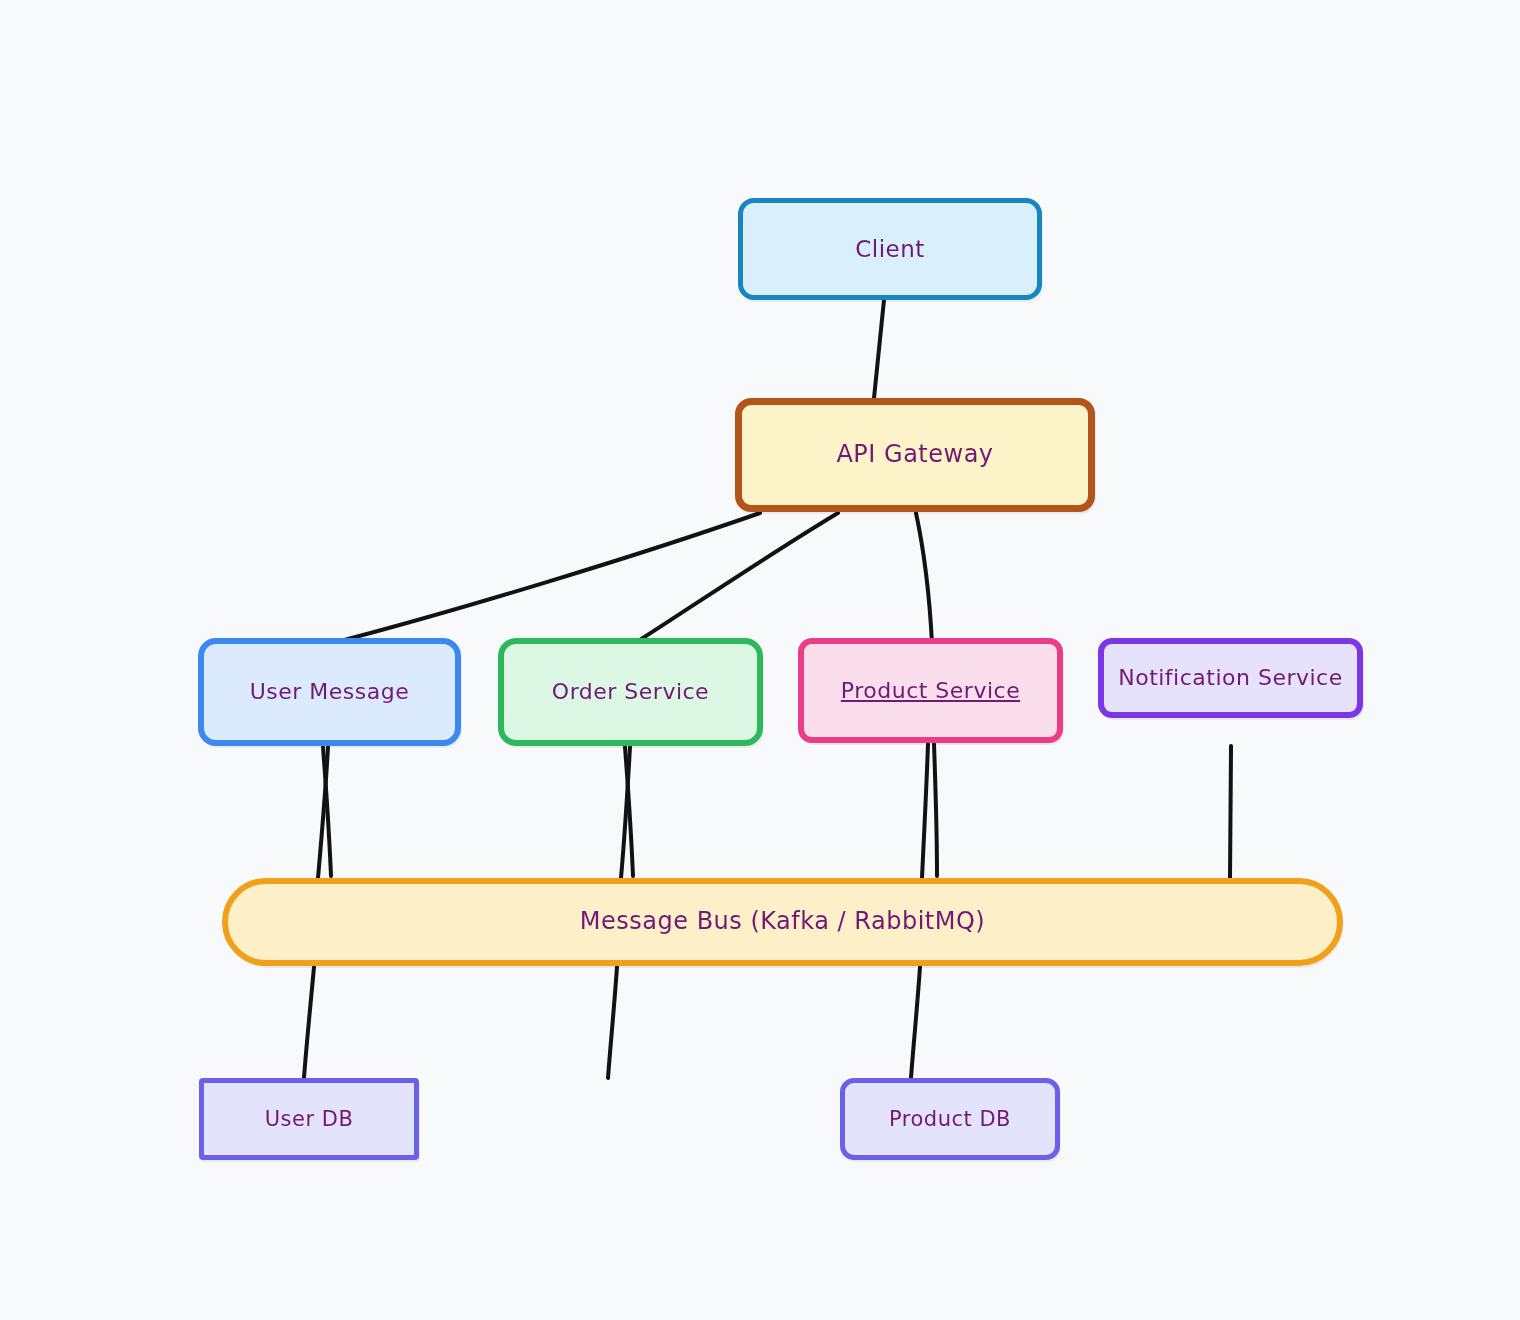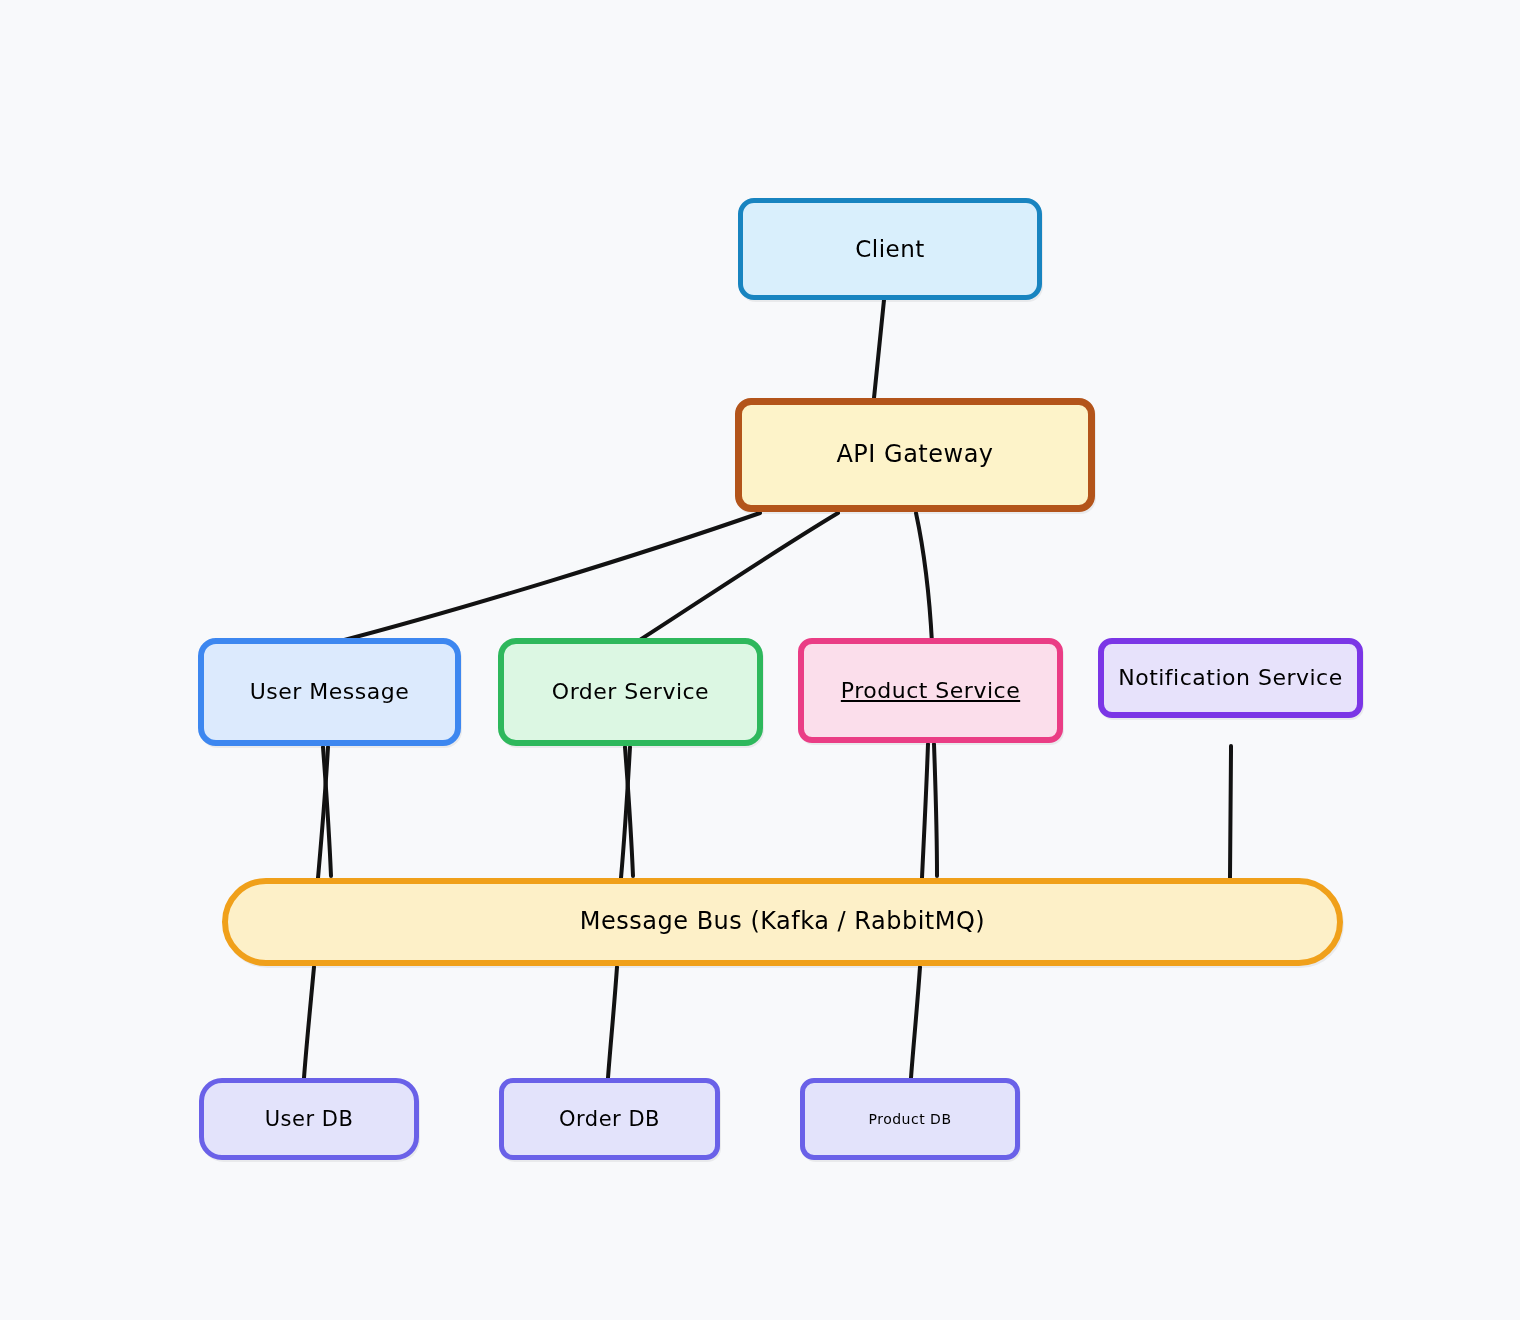--- a/index.html
+++ b/index.html
@@ -28,21 +28,21 @@
   }
   .node {
     position: absolute;
     box-sizing: border-box;
     display: flex;
     align-items: center;
     justify-content: center;
     text-align: center;
     border-style: solid;
     font-family: "DejaVu Sans", sans-serif;
-    color: #000000;
+    color: #701a75;
     letter-spacing: 0.5px;
     z-index: 2;
     
     box-shadow: 1.5px 2.5px 0 -0.5px rgba(0,0,0,0.06);
   }
   .node-label {
     display: block;
     width: 100%;
     padding: 0 10px;
     box-sizing: border-box;
@@ -99,36 +99,36 @@
     border-width: 6px; border-color: #f0a01a;
     background: #fdf0c8;
     border-radius: 46px;
     font-size: 24px;
     justify-content: center;
   }
   .n-user-db {
     left: 199px; top: 1078px; width: 220px; height: 82px;
     border-width: 5px; border-color: #6a61e8;
     background: #e3e3fb;
-    border-radius: 23px;
+    border-radius: 4px;
     font-size: 21px;
   }
   .n-order-db {
     left: 499px; top: 1078px; width: 221px; height: 82px;
     border-width: 5px; border-color: #6a61e8;
     background: #e3e3fb;
     border-radius: 14px;
     font-size: 21px;
   }
   .n-product-db {
-    left: 800px; top: 1078px; width: 220px; height: 82px;
+    left: 840px; top: 1078px; width: 220px; height: 82px;
     border-width: 5px; border-color: #6a61e8;
     background: #e3e3fb;
     border-radius: 14px;
-    font-size: 14px;
+    font-size: 21px;
   }
 
   .edge-line {
     stroke: #121212;
     stroke-width: 4;
     stroke-linecap: round;
     fill: none;
   }
 </style>
 </head>
@@ -187,21 +187,18 @@
   </div>
 
   <div class="node n-bus">
     <span class="node-label">Message Bus (Kafka / RabbitMQ)</span>
   </div>
 
   <div class="node n-user-db">
     <span class="node-label">User DB</span>
   </div>
 
-  <div class="node n-order-db">
-    <span class="node-label">Order DB</span>
-  </div>
 
   <div class="node n-product-db">
     <span class="node-label">Product DB</span>
   </div>
 
 </div>
 
 </body></html>

